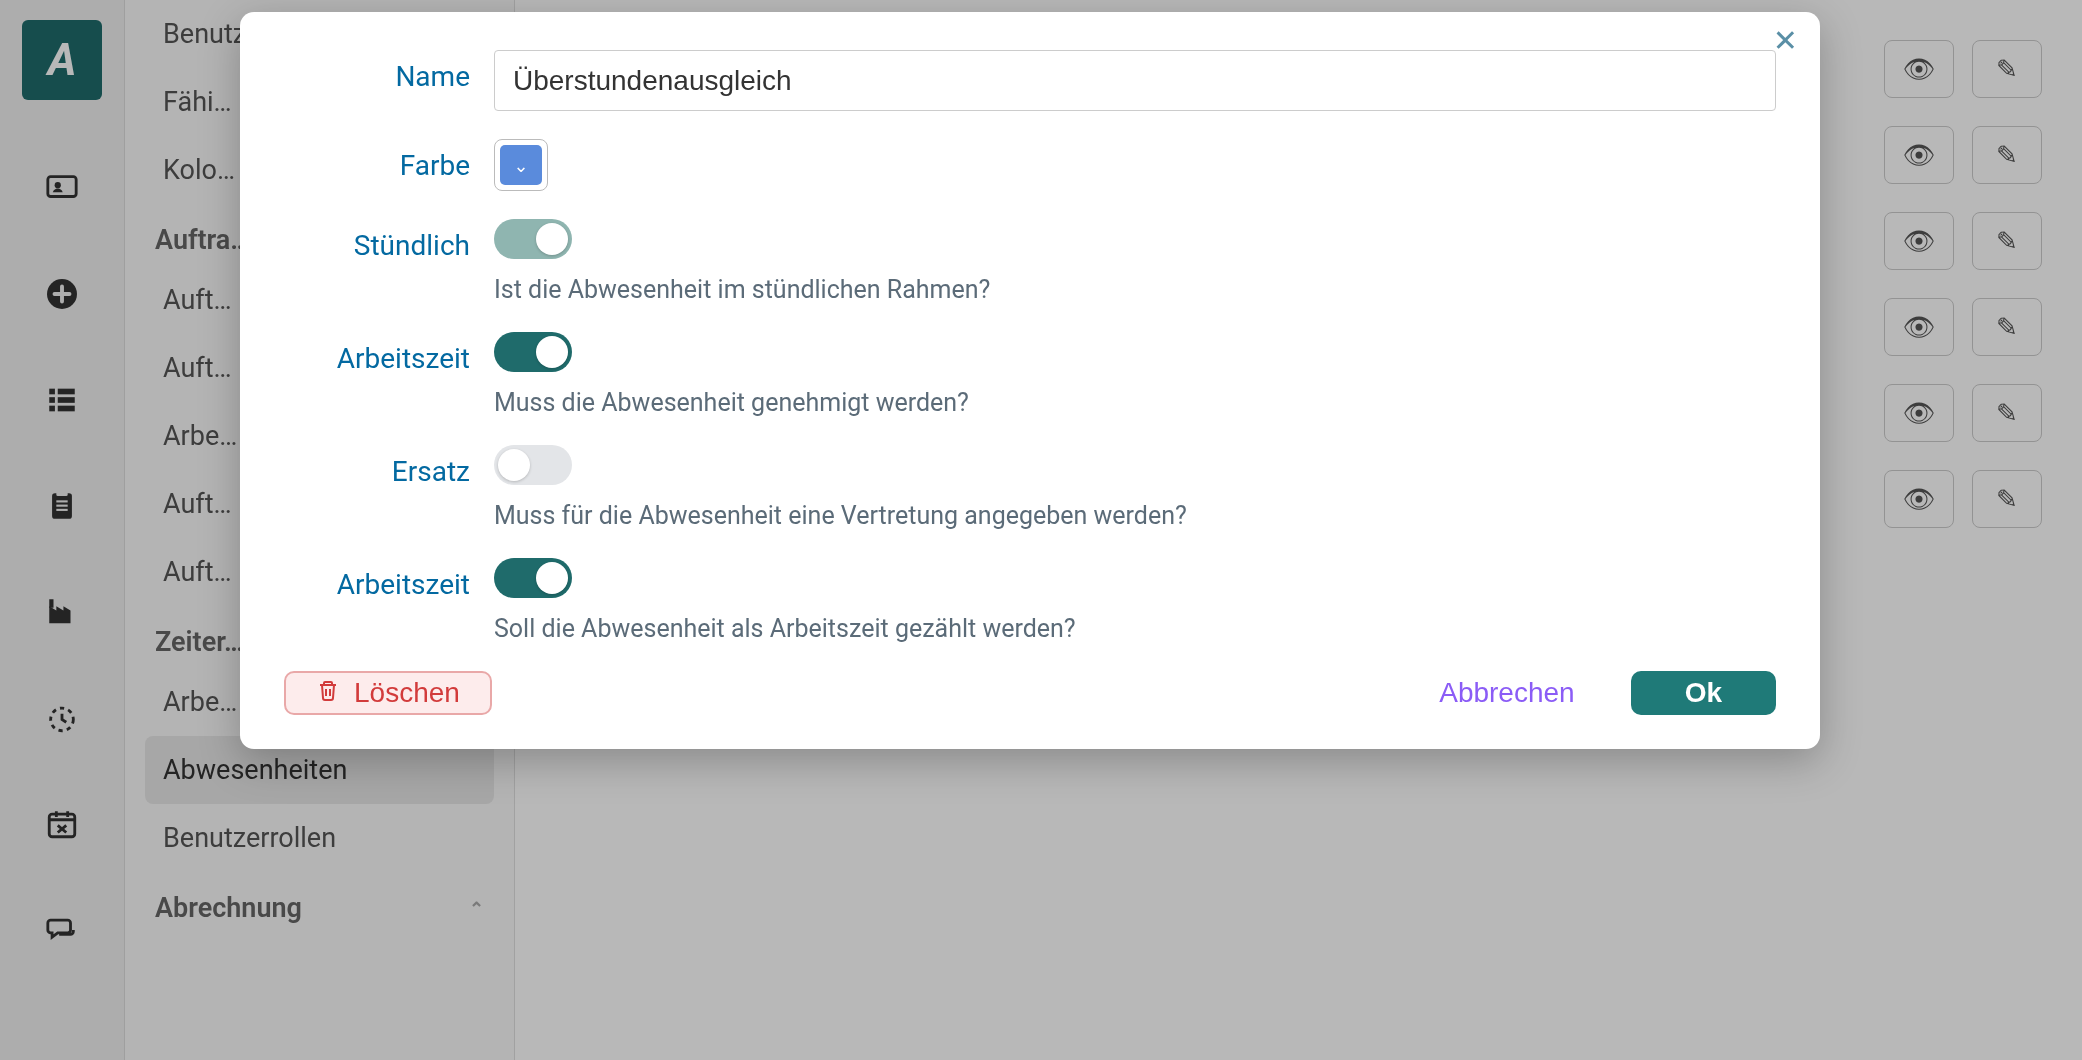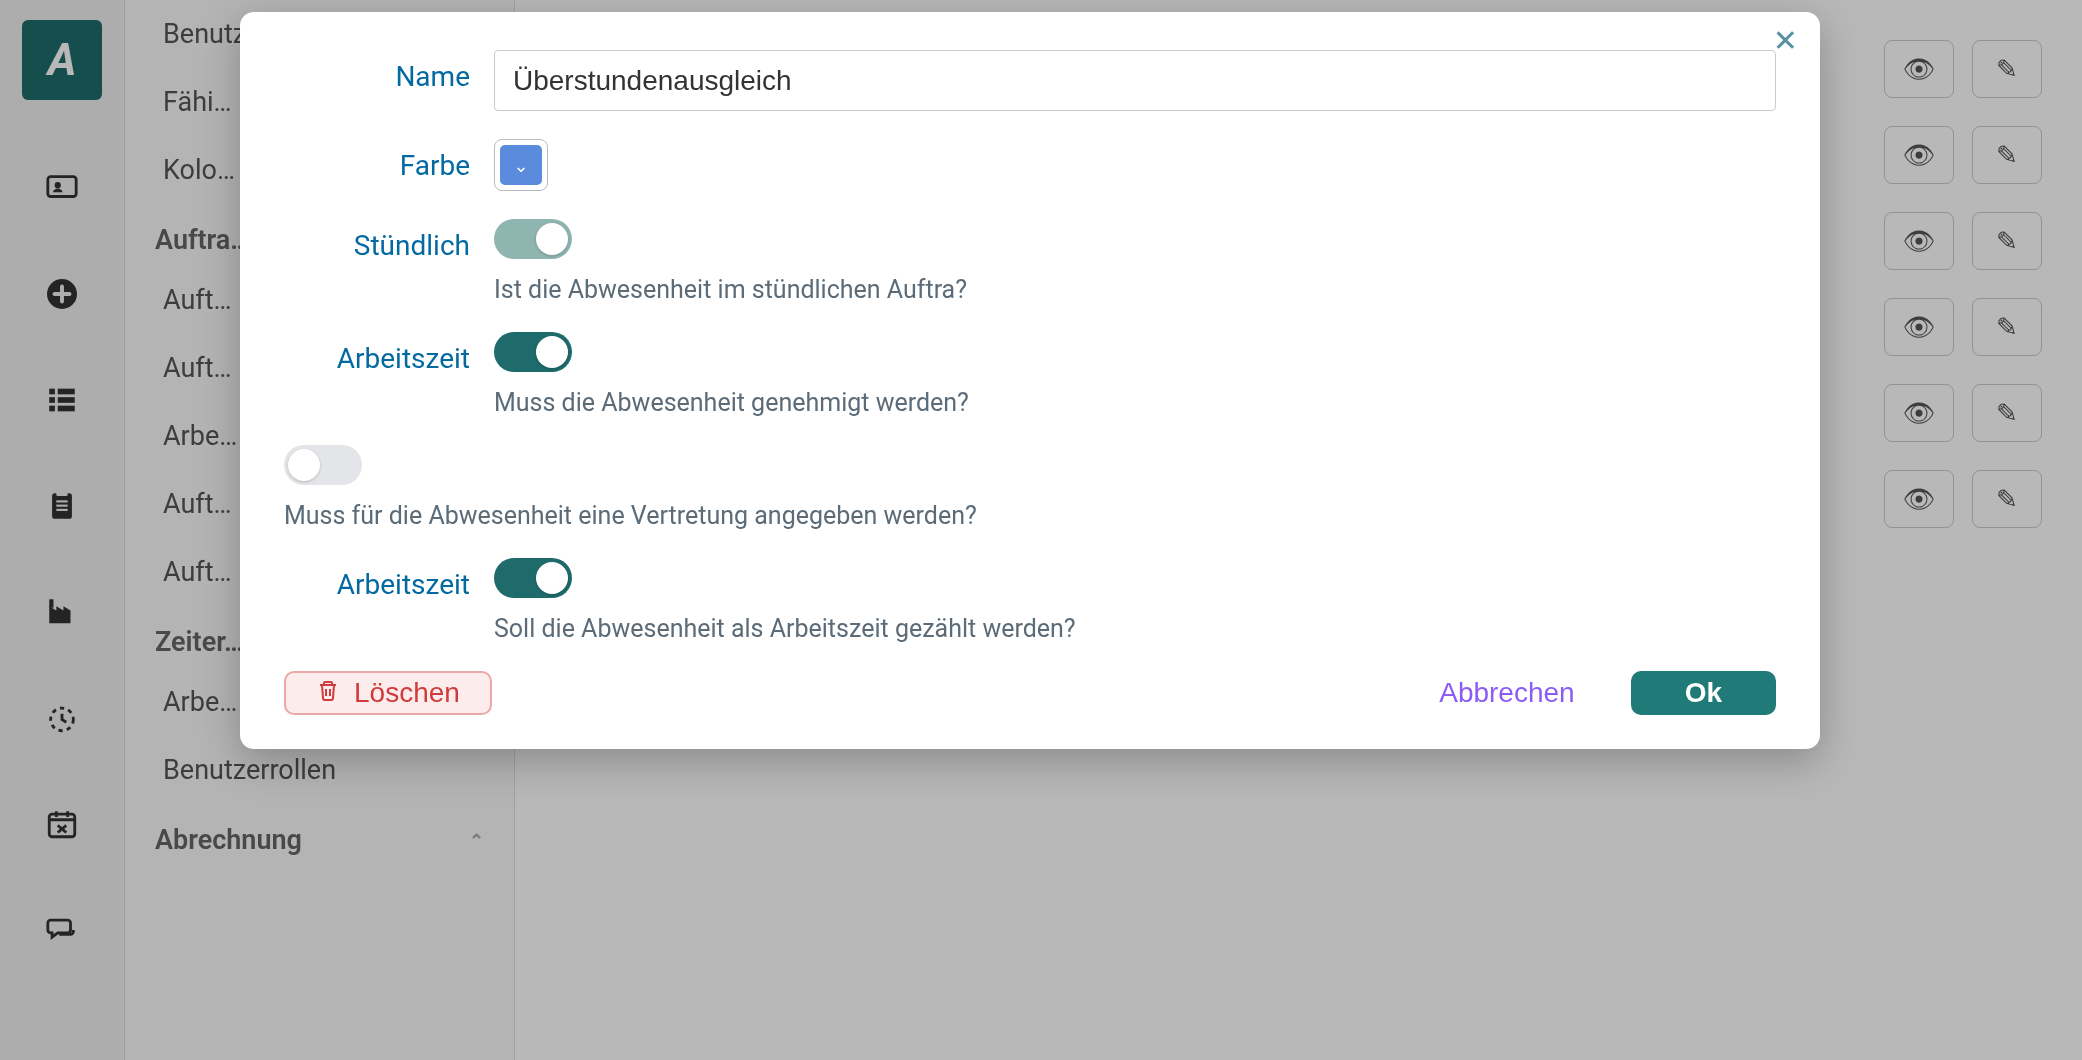--- a/index.html
+++ b/index.html
@@ -362,20 +362,21 @@
     <div class="sidebar-item"><span>Auft…</span></div>
     <div class="sidebar-item"><span>Arbe…</span></div>
     <div class="sidebar-item"><span>Auft…</span></div>
     <div class="sidebar-item"><span>Auft…</span></div>
 
     <div class="sidebar-heading">
       <span>Zeiter…</span>
       <span class="chev">⌃</span>
     </div>
     <div class="sidebar-item"><span>Arbe…</span></div>
+    <div class="sidebar-item active"><span>Abwesenheiten</span></div>
     <div class="sidebar-item"><span>Benutzerrollen</span></div>
 
     <div class="sidebar-heading">
       <span>Abrechnung</span>
       <span class="chev">⌃</span>
     </div>
   </div>
 
   <div class="main">
     <div class="action-btns-col">
@@ -455,35 +456,36 @@
       </div>
     </div>
   </div>
 
   <div class="form-row">
     <div class="form-label">Stündlich</div>
     <div class="form-control-area">
       <div class="toggle on muted">
           <div class="knob"></div>
         </div>
-      <div class="help-text">Ist die Abwesenheit im stündlichen Auftra?</div>
+      <div class="help-text">Ist die Abwesenheit im stündlichen Rahmen?</div>
     </div>
   </div>
 
   <div class="form-row">
     <div class="form-label">Arbeitszeit</div>
     <div class="form-control-area">
       <div class="toggle on">
           <div class="knob"></div>
         </div>
       <div class="help-text">Muss die Abwesenheit genehmigt werden?</div>
     </div>
   </div>
 
   <div class="form-row">
+    <div class="form-label">Ersatz</div>
     <div class="form-control-area">
       <div class="toggle off">
           <div class="knob"></div>
         </div>
       <div class="help-text">Muss für die Abwesenheit eine Vertretung angegeben werden?</div>
     </div>
   </div>
 
   <div class="form-row">
     <div class="form-label">Arbeitszeit</div>

